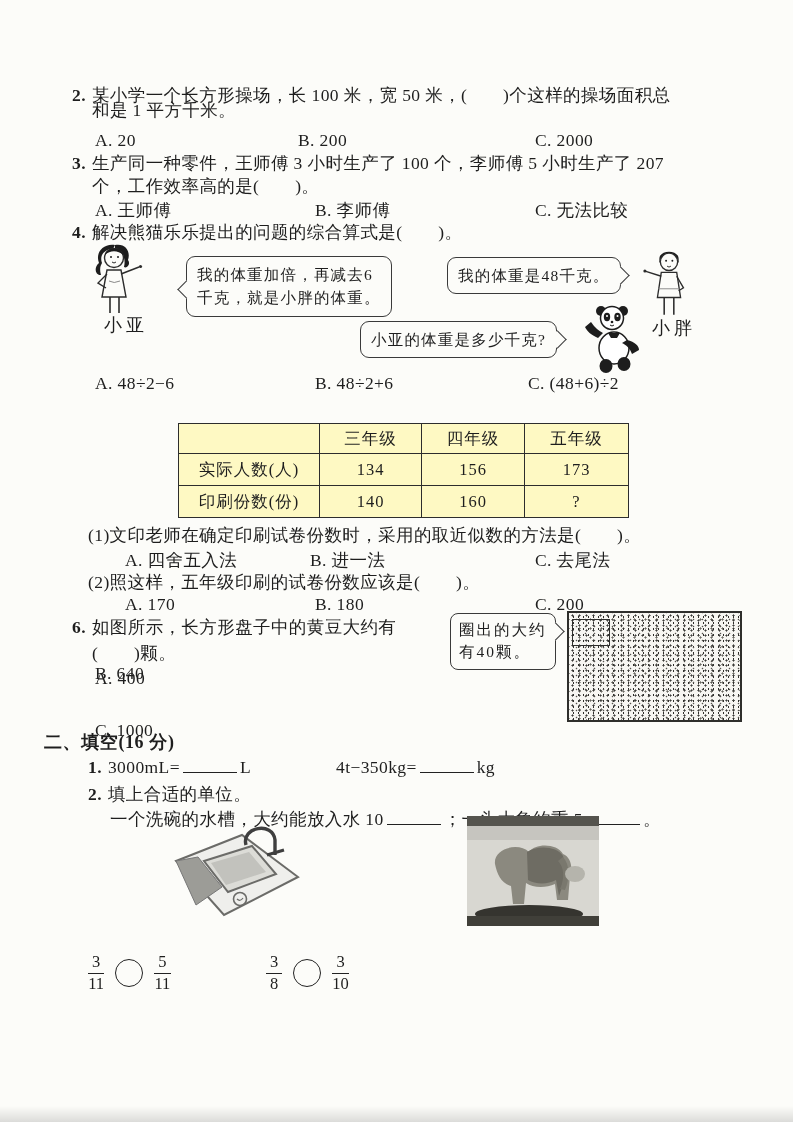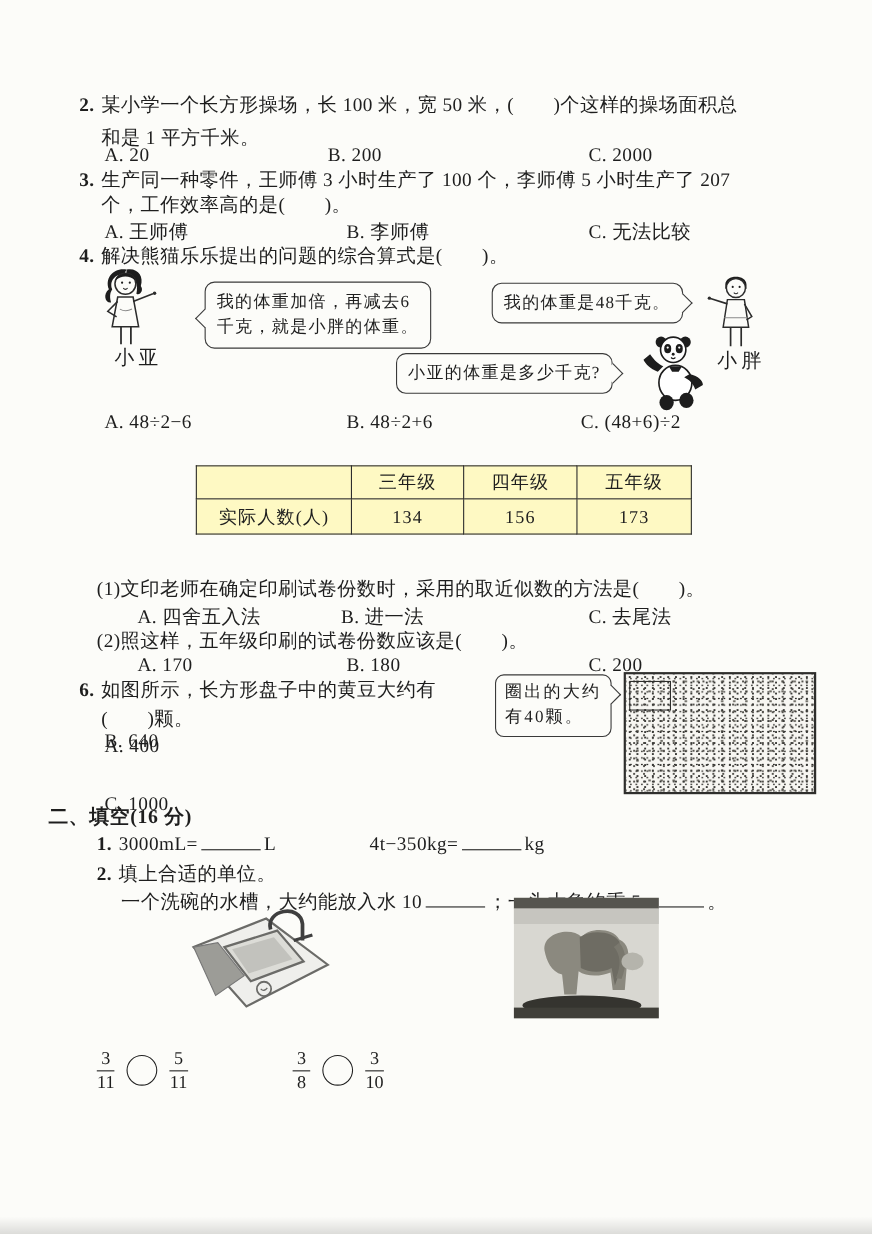--- a/index.html
+++ b/index.html
@@ -60,21 +60,21 @@
   svg{display:block;}
 </style>
 </head>
 <body>
 
 <div class="page">
 
   <div class="abs qline" style="left:72px; top:84px;">
     <span class="qnum">2.</span><span>某小学一个长方形操场，长 100 米，宽 50 米，(　　)个这样的操场面积总</span>
   </div>
-  <div class="abs qline" style="left:92px; top:114px;">和是 1 平方千米。</div>
+  <div class="abs qline" style="left:92px; top:99px;">和是 1 平方千米。</div>
   <div class="abs optrow" style="top:130px;">
     <span class="opt" style="left:95px;">A. 20</span>
     <span class="opt" style="left:298px;">B. 200</span>
     <span class="opt" style="left:535px;">C. 2000</span>
   </div>
 
   <div class="abs qline" style="left:72px; top:152px;">
     <span class="qnum">3.</span><span>生产同一种零件，王师傅 3 小时生产了 100 个，李师傅 5 小时生产了 207</span>
   </div>
   <div class="abs qline" style="left:92px; top:175px;">个，工作效率高的是(　　)。</div>
@@ -168,20 +168,26 @@
       <td class="c1">三年级</td>
       <td class="c2">四年级</td>
       <td class="c3">五年级</td>
     </tr>
     <tr class="drow">
       <td class="c0">实际人数(人)</td>
       <td class="c1">134</td>
       <td class="c2">156</td>
       <td class="c3">173</td>
     </tr>
+    <tr class="drow">
+      <td class="c0">印刷份数(份)</td>
+      <td class="c1">140</td>
+      <td class="c2">160</td>
+      <td class="c3">?</td>
+    </tr>
   </tbody>
     </table>
 
   <div class="abs qline" style="left:88px; top:524px;">(1)文印老师在确定印刷试卷份数时，采用的取近似数的方法是(　　)。</div>
   <div class="abs optrow" style="top:548px;">
     <span class="opt" style="left:125px;">A. 四舍五入法</span>
     <span class="opt" style="left:310px;">B. 进一法</span>
     <span class="opt" style="left:535px;">C. 去尾法</span>
   </div>
   <div class="abs qline" style="left:88px; top:571px;">(2)照这样，五年级印刷的试卷份数应该是(　　)。</div>

